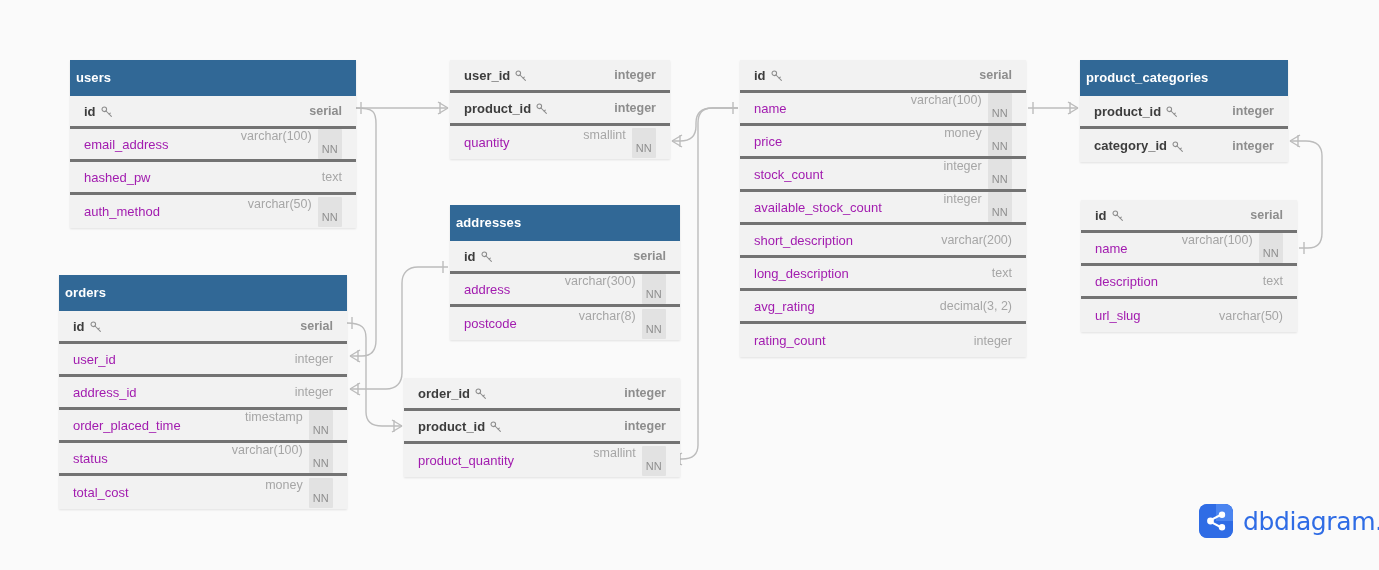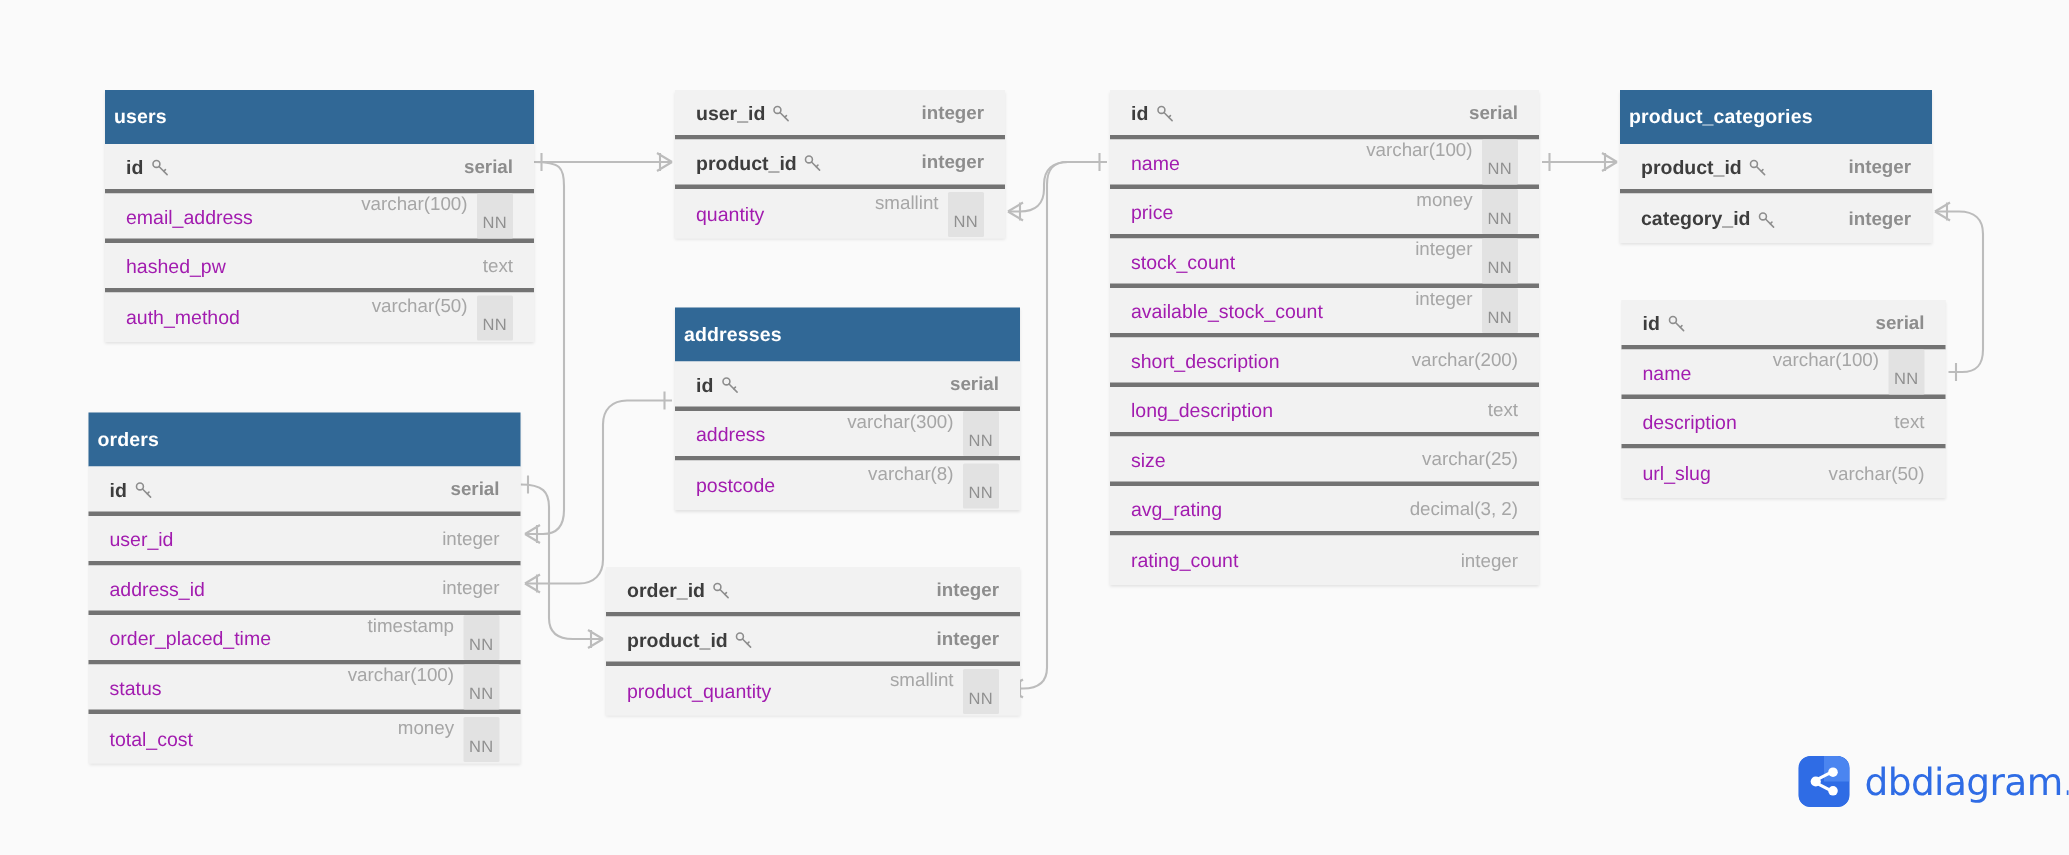--- a/index.html
+++ b/index.html
@@ -476,28 +476,20 @@
             <div class="ftype">
               <span>varchar(200)</span>
             </div>
           </div>
           <div class="row">
             <div class="fname">
               <span>long_description</span>
             </div>
             <div class="ftype">
               <span>text</span>
-            </div>
-          </div>
-          <div class="row">
-            <div class="fname">
-              <span>size</span>
-            </div>
-            <div class="ftype">
-              <span>varchar(25)</span>
             </div>
           </div>
           <div class="row">
             <div class="fname">
               <span>avg_rating</span>
             </div>
             <div class="ftype">
               <span>decimal(3, 2)</span>
             </div>
           </div>

